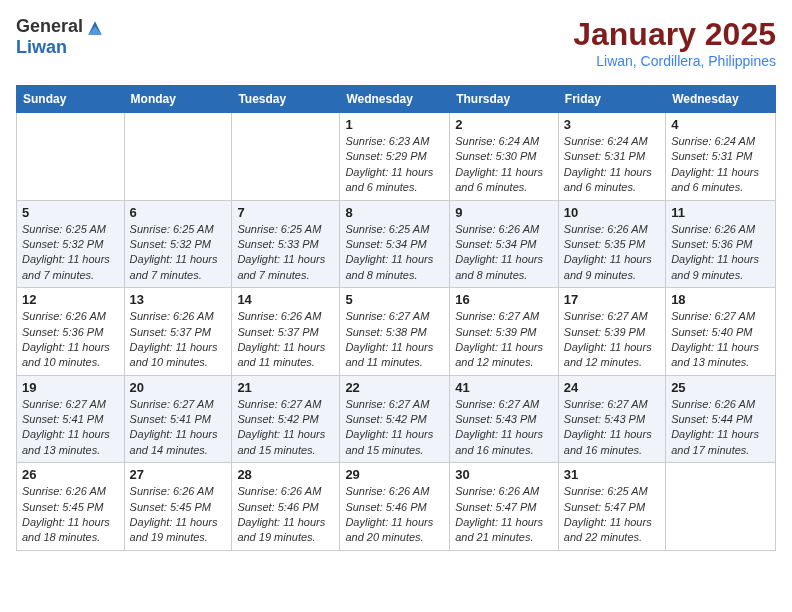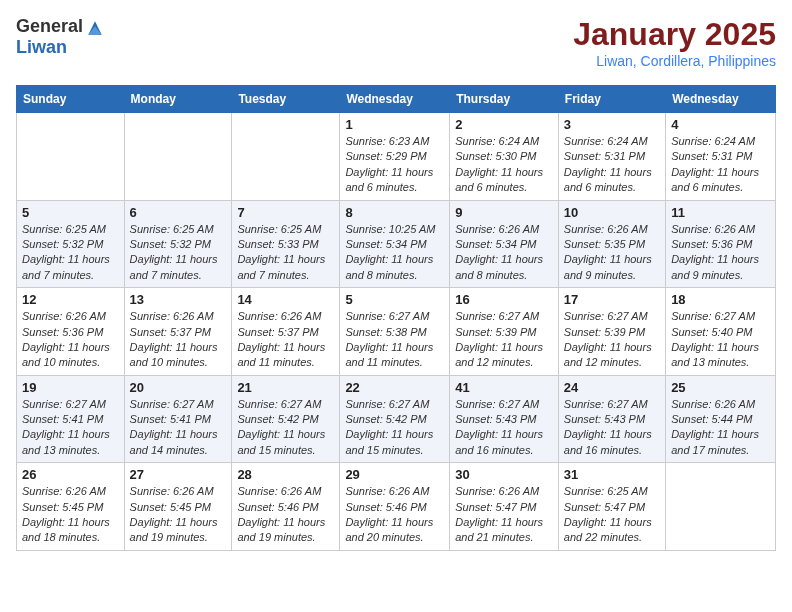--- a/index.html
+++ b/index.html
@@ -175,21 +175,21 @@
 Daylight: 11 hours and 7 minutes.</div>
         </td>
         <td>
           <span class="day-num">7</span>
           <div class="day-info">Sunrise: 6:25 AM
 Sunset: 5:33 PM
 Daylight: 11 hours and 7 minutes.</div>
         </td>
         <td>
           <span class="day-num">8</span>
-          <div class="day-info">Sunrise: 10:25 AM
+          <div class="day-info">Sunrise: 6:25 AM
 Sunset: 5:34 PM
 Daylight: 11 hours and 8 minutes.</div>
         </td>
         <td>
           <span class="day-num">9</span>
           <div class="day-info">Sunrise: 6:26 AM
 Sunset: 5:34 PM
 Daylight: 11 hours and 8 minutes.</div>
         </td>
         <td>

